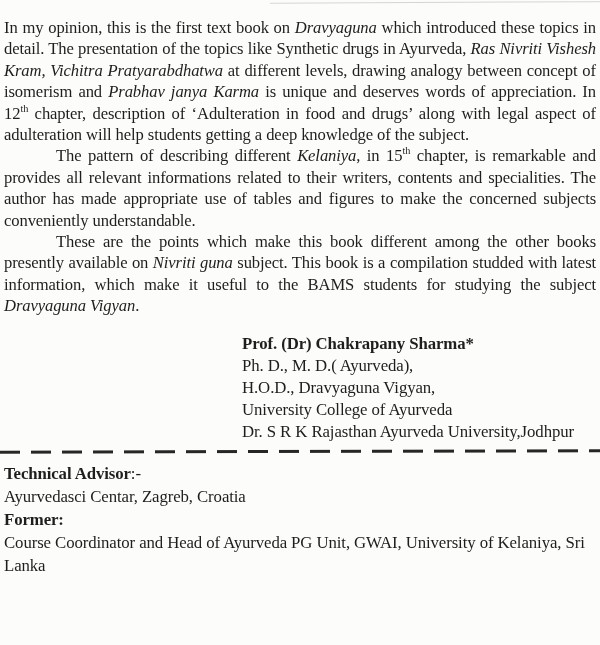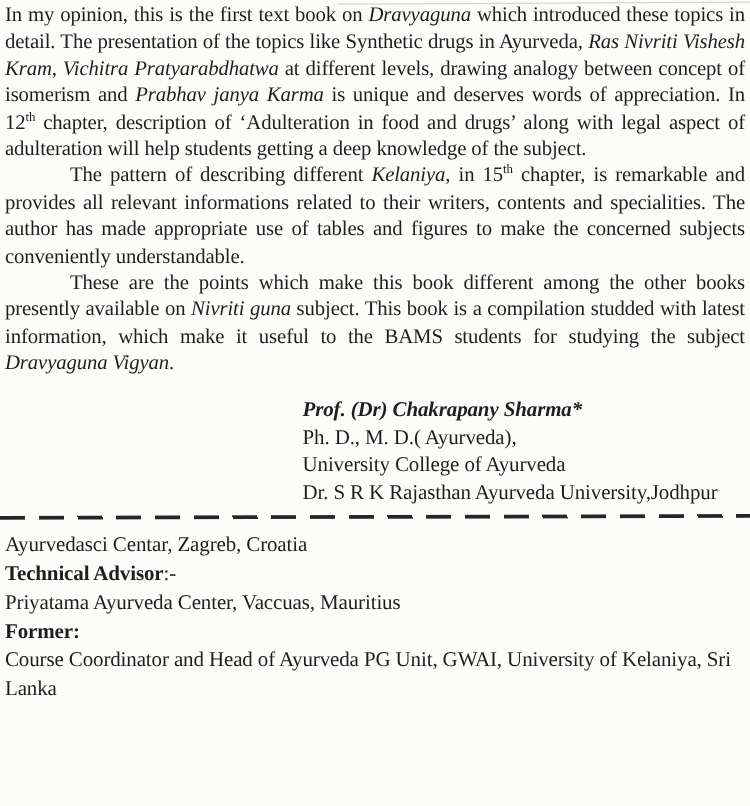--- a/index.html
+++ b/index.html
@@ -4,21 +4,21 @@
 <style>
   * { margin: 0; padding: 0; box-sizing: border-box; }
   html, body { background: #ffffff; }
   .page {
     position: relative;
     width: 600px;
     height: 645px;
     background: #fcfcfa;
     color: #1e1e1e;
     font-family: "Liberation Serif", "DejaVu Serif", serif;
-    padding: 1px 4px 0 4px;
+    padding: 17px 4px 0 4px;
     overflow: hidden;
   }
   .top-artifact {
     position: absolute;
     top: 2px;
     left: 45%;
     right: 0;
     height: 1px;
     background: #d6d6d0;
     transform: rotate(-0.3deg);
@@ -38,21 +38,21 @@
     vertical-align: super;
     line-height: 0;
   }
   .signature {
     margin-top: 16px;
     margin-left: 238px;
     font-size: 16.8px;
     line-height: 22px;
     letter-spacing: -0.1px;
   }
-  .sig-name { font-weight: bold; font-style: italic; }
+  .sig-name { font-weight: bold; }
   .dashed-divider {
     height: 3px;
     margin: 7px -4px 9px -4px;
     background: repeating-linear-gradient(90deg,
       #262626 0px, #262626 20px,
       transparent 20px, transparent 31px);
     transform: rotate(-0.15deg);
   }
   .footer {
     font-size: 16.8px;
@@ -69,27 +69,27 @@
 
   <div class="body-text">
     <p class="para"><span>In my opinion, this is the first text book on </span><span class="it">Dravyaguna</span><span> which introduced these topics in detail. The presentation of the topics like Synthetic drugs in Ayurveda, </span><span class="it">Ras Nivriti Vishesh Kram, Vichitra Pratyarabdhatwa</span><span> at different levels, drawing analogy between concept of isomerism and </span><span class="it">Prabhav janya Karma</span><span> is unique and deserves words of appreciation. In 12</span><sup>th</sup><span> chapter, description of ‘Adulteration in food and drugs’ along with legal aspect of adulteration will help students getting a deep knowledge of the subject.</span></p>
     <p class="para indent"><span>The pattern of describing different </span><span class="it">Kelaniya</span><span>, in 15</span><sup>th</sup><span> chapter, is remarkable and provides all relevant informations related to their writers, contents and specialities. The author has made appropriate use of tables and figures to make the concerned subjects conveniently understandable.</span></p>
     <p class="para indent"><span>These are the points which make this book different among the other books presently available on </span><span class="it">Nivriti guna</span><span> subject. This book is a compilation studded with latest information, which make it useful to the BAMS students for studying the subject </span><span class="it">Dravyaguna Vigyan</span><span>.</span></p>
   </div>
 
   <div class="signature">
     <div class="sig-name">Prof. (Dr) Chakrapany Sharma*</div>
     <div>Ph. D., M. D.( Ayurveda),</div>
+    <div>H.O.D., Dravyaguna Vigyan,</div>
     <div>University College of Ayurveda</div>
     <div>Dr. S R K Rajasthan Ayurveda University,Jodhpur</div>
   </div>
 
   <div class="dashed-divider"></div>
 
   <div class="footer">
+    <div><span class="bd">Technical Advisor</span><span>:-</span></div>
     <div><span>Ayurvedasci Centar, Zagreb, Croatia</span></div>
-    <div><span class="bd">Technical Advisor</span><span>:-</span></div>
-    <div><span>Priyatama Ayurveda Center, Vaccuas, Mauritius</span></div>
     <div><span class="bd">Former:</span></div>
     <div><span>Course Coordinator and Head of Ayurveda PG Unit, GWAI, University of Kelaniya, Sri Lanka</span></div>
   </div>
 
 </div>
 
 </body></html>

